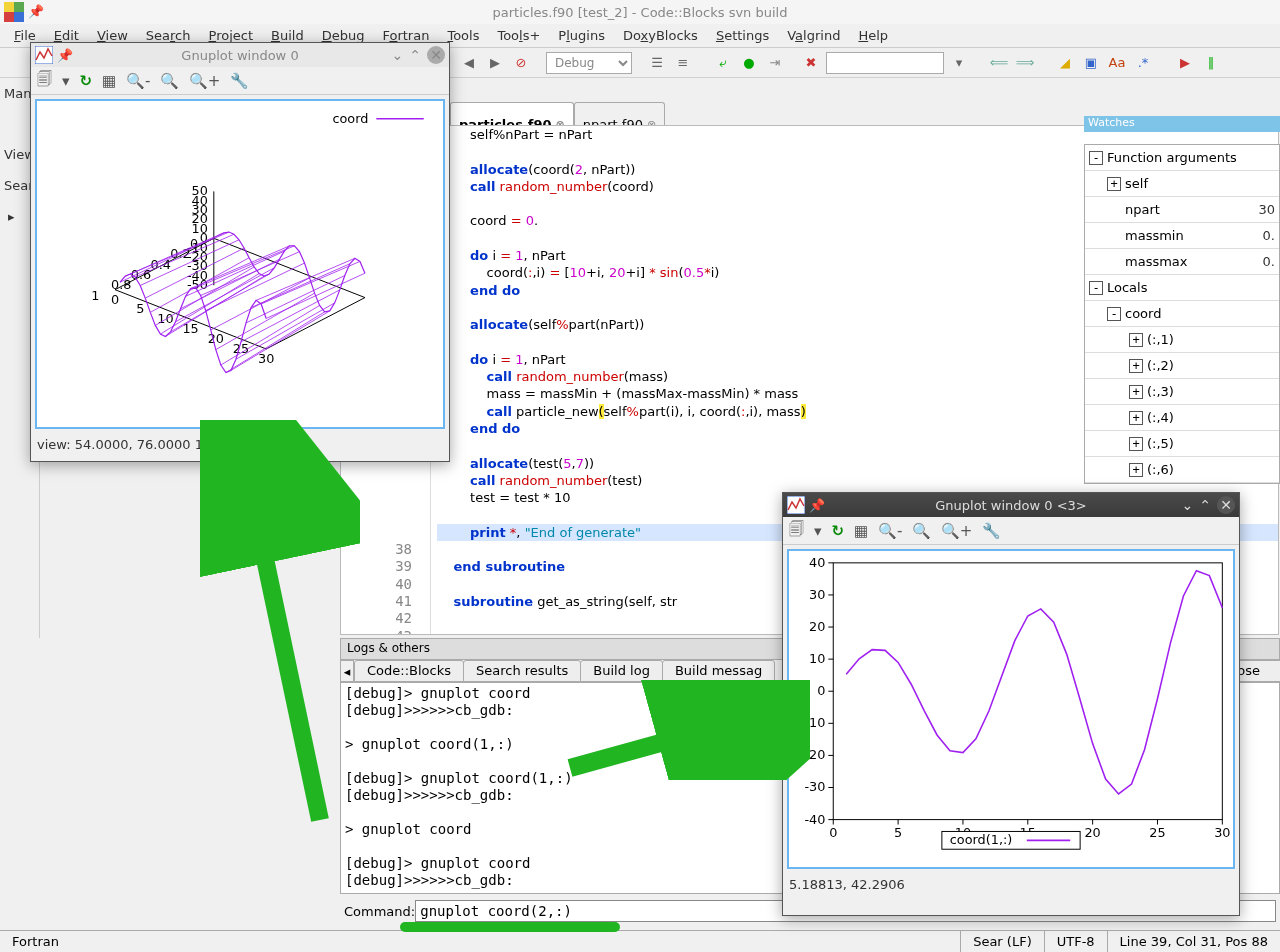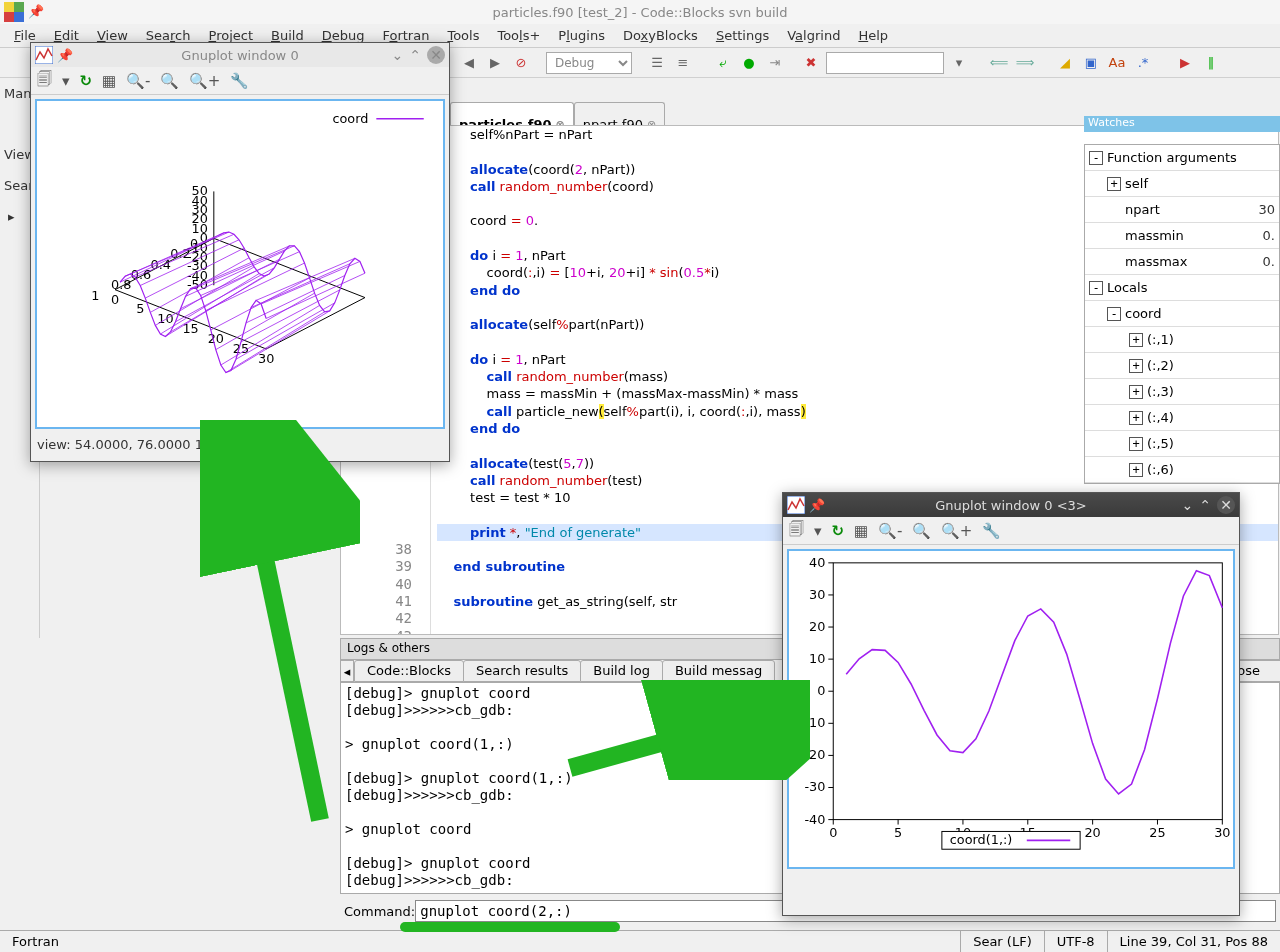--- a/index.html
+++ b/index.html
@@ -437,20 +437,21 @@
         <line x1="39" y1="44.5" x2="44" y2="44.5" stroke="#000"></line>
         <text x="36" y="48.5" text-anchor="end" font-size="12">30</text>
         <line x1="39" y1="12" x2="44" y2="12" stroke="#000"></line>
         <text x="36" y="16" text-anchor="end" font-size="12">40</text>
         <polyline points="57.13333333333333,124.87250000000003 70.26666666666667,109.17500000000001 83.4,99.8475 96.53333333333333,100.595 109.66666666666666,112.81499999999997 122.80000000000001,134.655 135.93333333333334,161.37 149.06666666666666,186.2975 162.2,202.32 175.33333333333331,204.20499999999998 188.46666666666667,190.1 201.60000000000002,161.9875 214.73333333333335,126.33499999999998 227.86666666666667,90.7475 241,65.82000000000002 254.13333333333333,58.60500000000002 267.26666666666665,72.18999999999997 280.4,104.42999999999998 293.5333333333333,149.08499999999998 306.66666666666663,195.04000000000002 319.79999999999995,230.9525 332.93333333333334,246.0325 346.06666666666666,235.9575 359.20000000000005,201.28 372.33333333333337,149.5725 385.4666666666667,93.28249999999997 398.6,45.57249999999999 411.73333333333335,19.930000000000007 424.8666666666667,24.902500000000003 438,57.53250000000003" fill="none" stroke="#a020f0" stroke-width="1.6"></polyline>
         <rect x="154" y="284" width="140" height="18" fill="#fff" stroke="#000"></rect>
         <text x="162" y="297" font-size="12">coord(1,:)</text>
         <line x1="240" y1="293" x2="284" y2="293" stroke="#a020f0" stroke-width="1.6"></line>
       </svg>
   </div>
+  <div class="gp-status">5.18813,  42.2906</div>
 </div>
 
 <svg class="arrow" style="left:200px;top:420px;width:160px;height:410px">
   <defs>
       <marker id="ah1" markerWidth="14" markerHeight="14" refX="7" refY="7" orient="auto">
         <path d="M0,0 L14,7 L0,14 Z" fill="#22b522"></path>
       </marker>
     </defs>
   <line x1="120" y1="400" x2="40" y2="20" stroke="#22b522" stroke-width="18" marker-end="url(#ah1)"></line>
 </svg>

